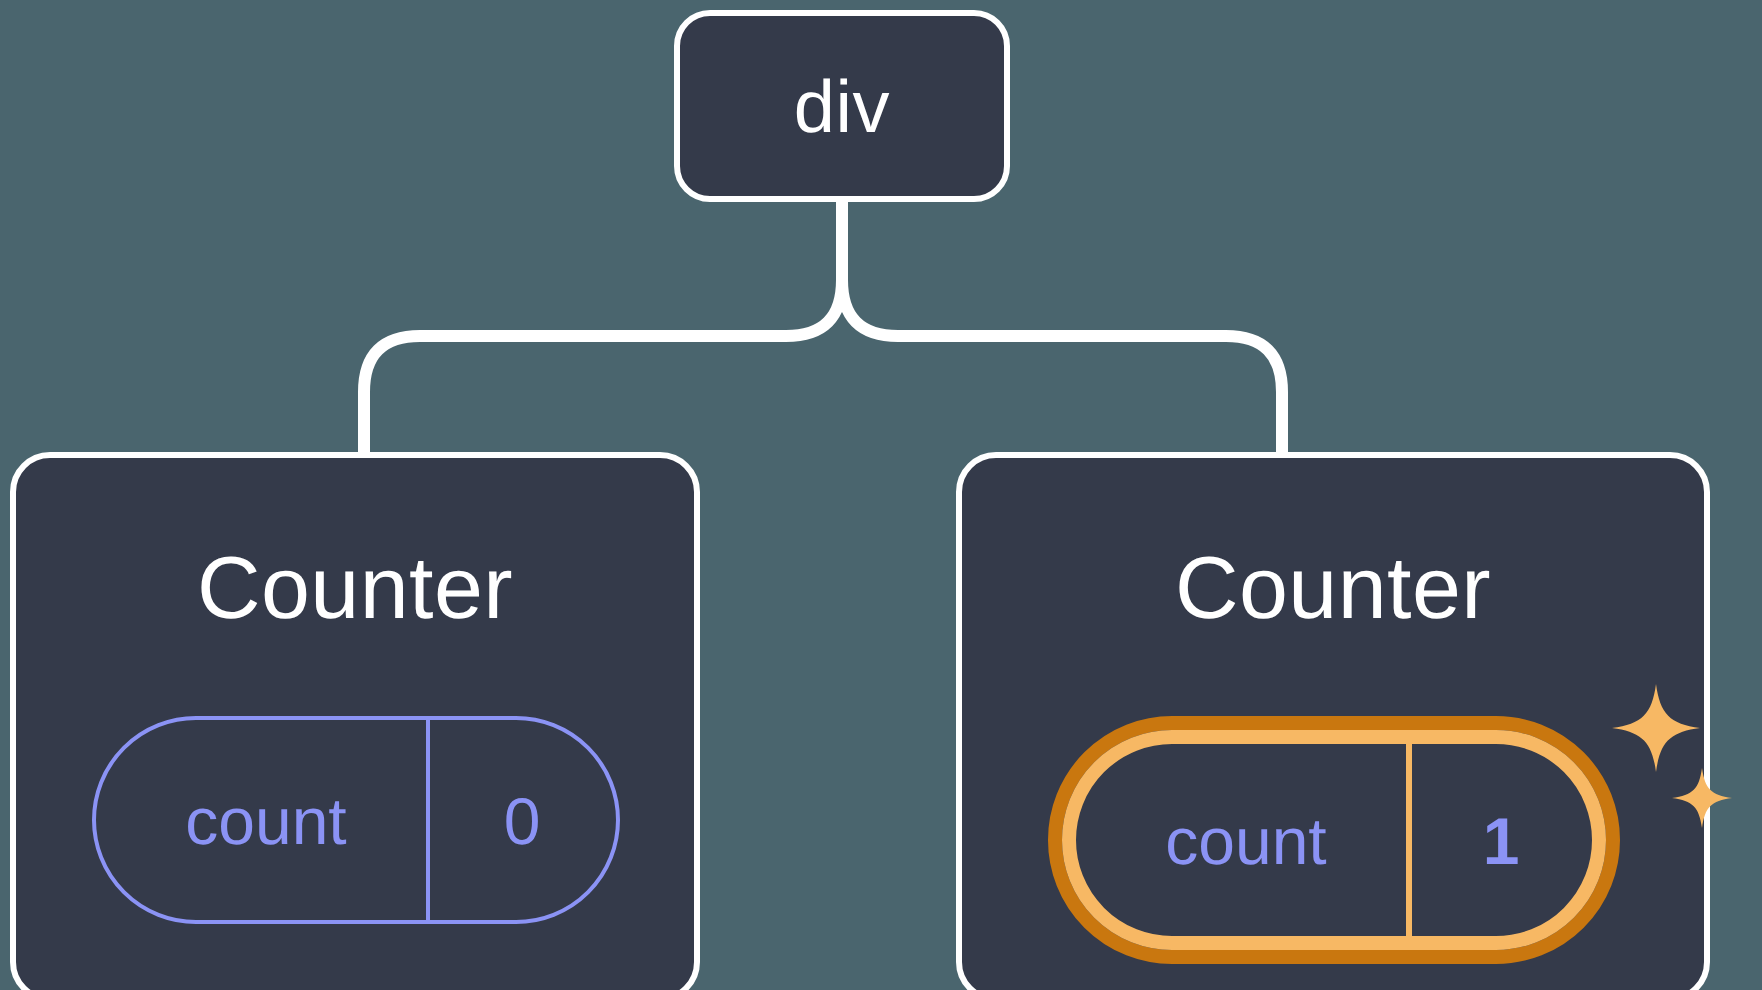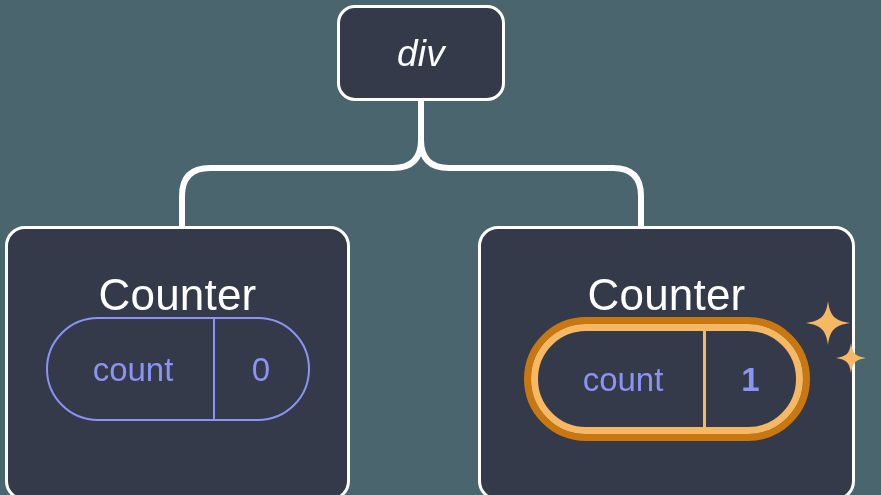--- a/index.html
+++ b/index.html
@@ -43,21 +43,20 @@
     flex-direction: column;
     align-items: center;
   }
 
   #root-node {
     left: 337px;
     top: 5px;
     width: 168px;
     height: 96px;
     justify-content: center;
-    font-style: italic;
   }
 
   .root-label {
     color: #ffffff;
     font-size: 37px;
     line-height: 1;
     letter-spacing: 0.3px;
   }
 
   .child-node {
@@ -73,20 +72,21 @@
   .child-title {
     color: #ffffff;
     font-size: 44px;
     line-height: 1;
     letter-spacing: 0.2px;
   }
 
   
   .pill-wrap {
     position: relative;
+    margin-top: 41px;
     display: flex;
     align-items: flex-start;
   }
 
   .pill {
     display: flex;
     align-items: stretch;
     border-radius: 999px;
     box-sizing: border-box;
     overflow: hidden;

